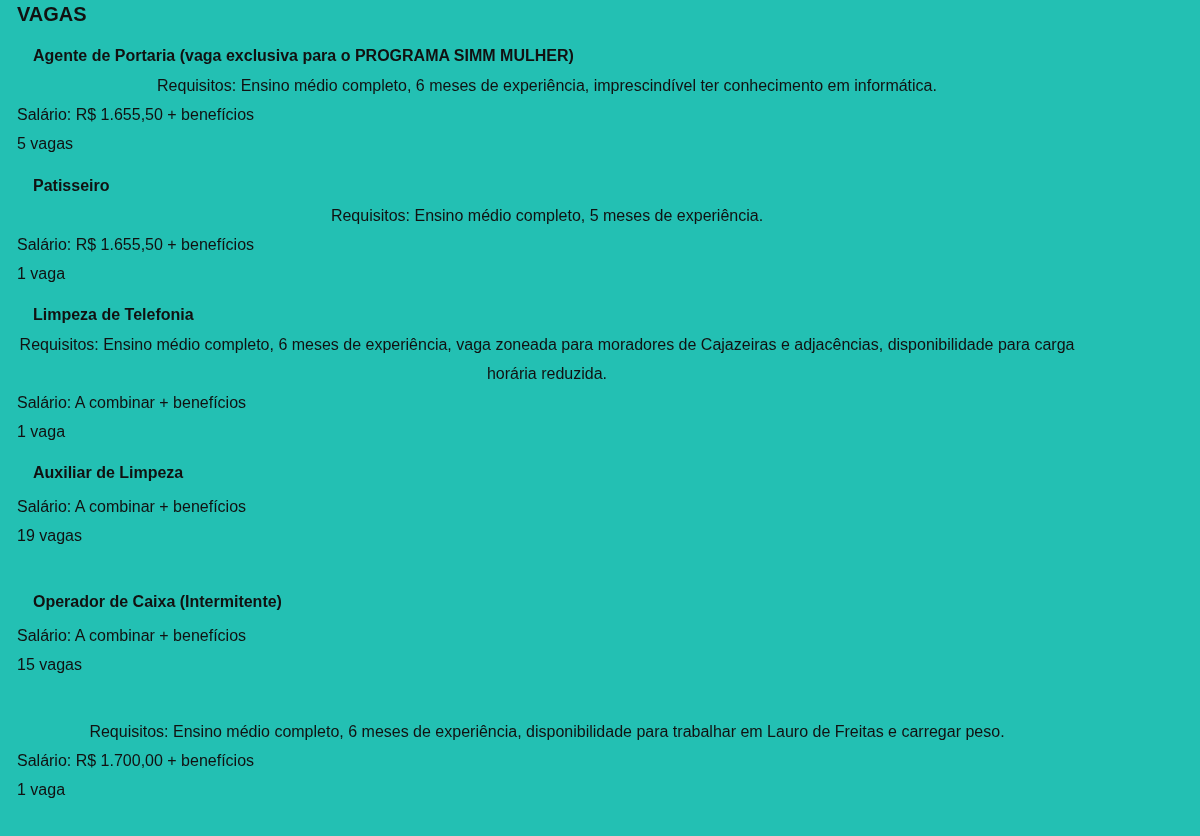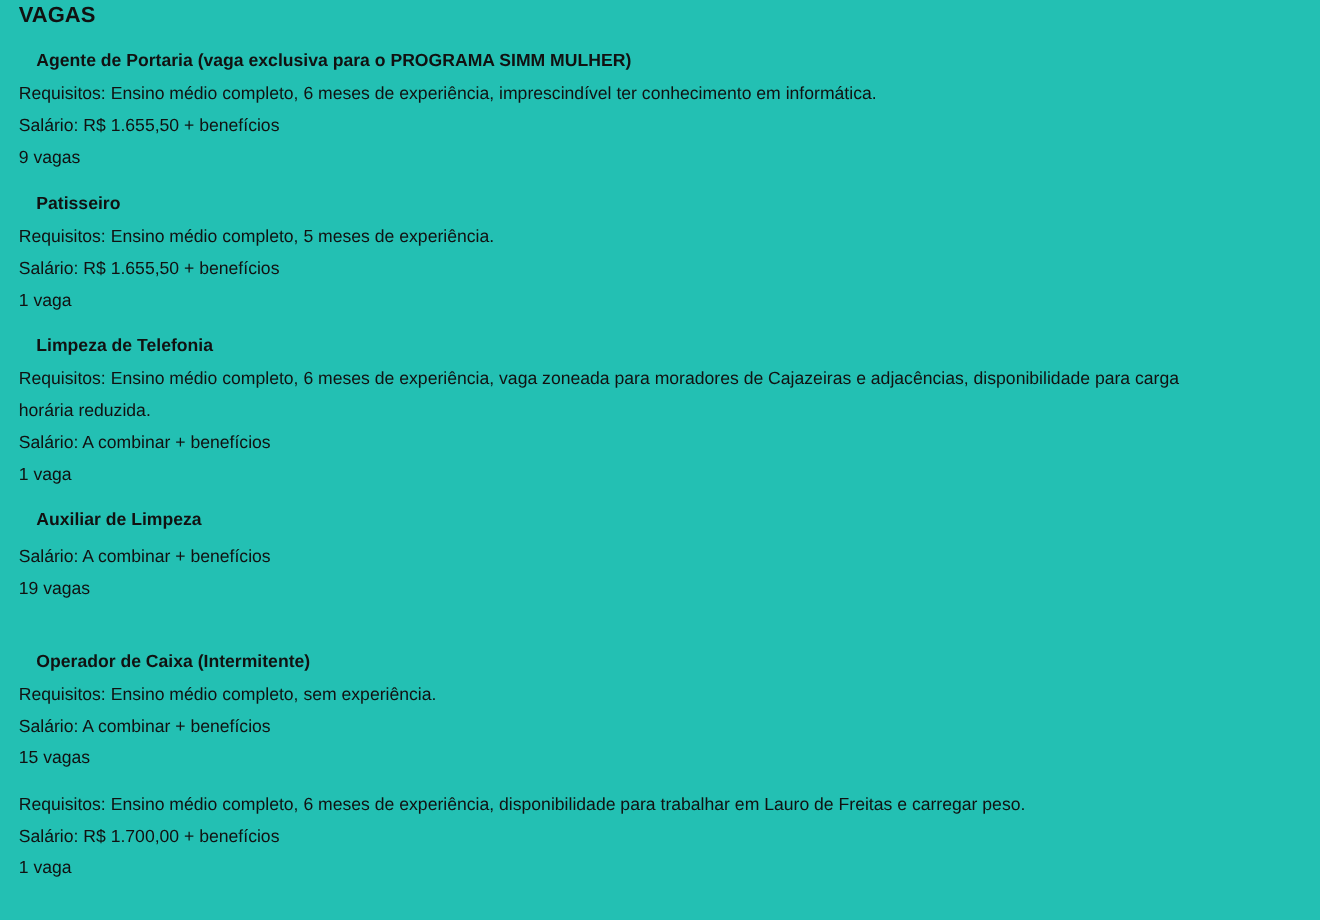--- a/index.html
+++ b/index.html
@@ -40,33 +40,34 @@
       font-weight: bold;
       line-height: 20px;
       margin: 0 0 9px 16px;
     }
     .line {
       line-height: 29px;
       margin: 0;
     }
     .line.first {
       margin-top: -4px;
+      text-align: center;
     }
   </style>
 </head>
 <body>
 
 <div class="page">
   <h1 class="title">VAGAS</h1>
 
   <div class="job" style="top:46px;">
     <p class="job-title">Agente de Portaria (vaga exclusiva para o PROGRAMA SIMM MULHER)</p>
     <p class="line first">Requisitos: Ensino médio completo, 6 meses de experiência, imprescindível ter conhecimento em informática.</p>
     <p class="line">Salário: R$ 1.655,50 + benefícios</p>
-    <p class="line">9 vagas</p>
+    <p class="line">5 vagas</p>
   </div>
 
   <div class="job" style="top:176px;">
     <p class="job-title">Patisseiro</p>
     <p class="line first">Requisitos: Ensino médio completo, 5 meses de experiência.</p>
     <p class="line">Salário: R$ 1.655,50 + benefícios</p>
     <p class="line">1 vaga</p>
   </div>
 
   <div class="job" style="top:305px;">
@@ -77,21 +78,20 @@
   </div>
 
   <div class="job" style="top:463px;">
     <p class="job-title">Auxiliar de Limpeza</p>
     <p class="line">Salário: A combinar + benefícios</p>
     <p class="line">19 vagas</p>
   </div>
 
   <div class="job" style="top:592px;">
     <p class="job-title">Operador de Caixa (Intermitente)</p>
-    <p class="line first">Requisitos: Ensino médio completo, sem experiência.</p>
     <p class="line">Salário: A combinar + benefícios</p>
     <p class="line">15 vagas</p>
   </div>
 
   <div class="job" style="top:721px;">
     <p class="line first">Requisitos: Ensino médio completo, 6 meses de experiência, disponibilidade para trabalhar em Lauro de Freitas e carregar peso.</p>
     <p class="line">Salário: R$ 1.700,00 + benefícios</p>
     <p class="line">1 vaga</p>
   </div>
 </div>

